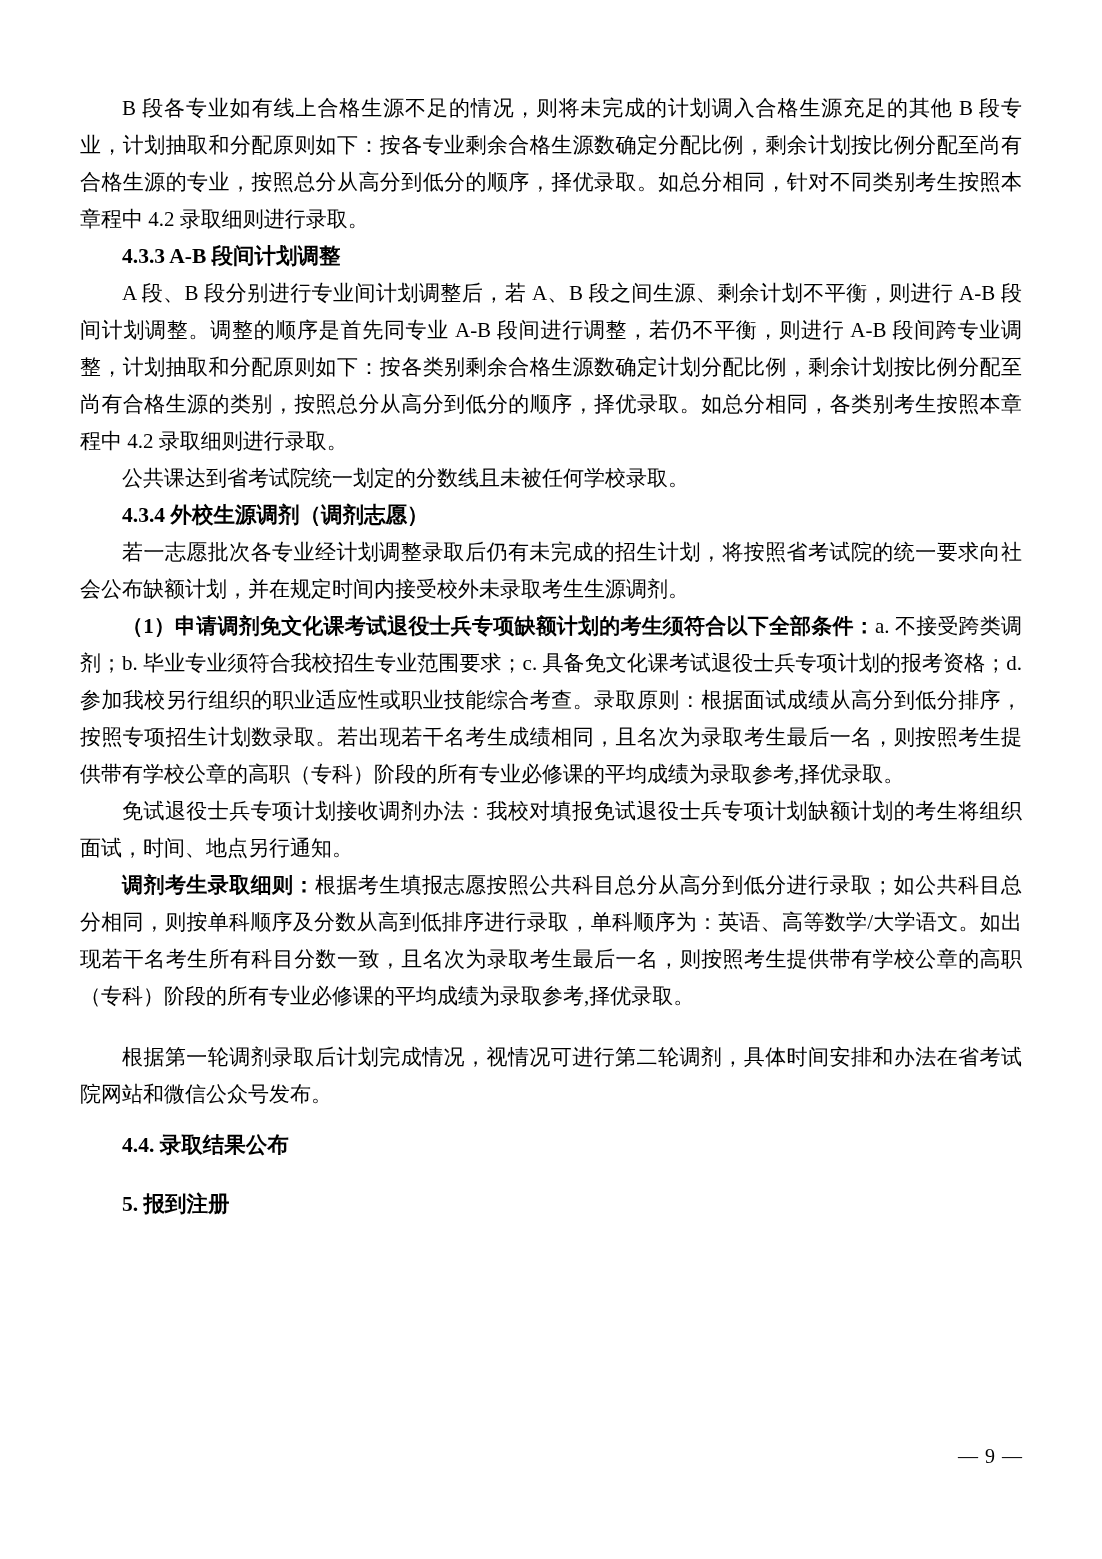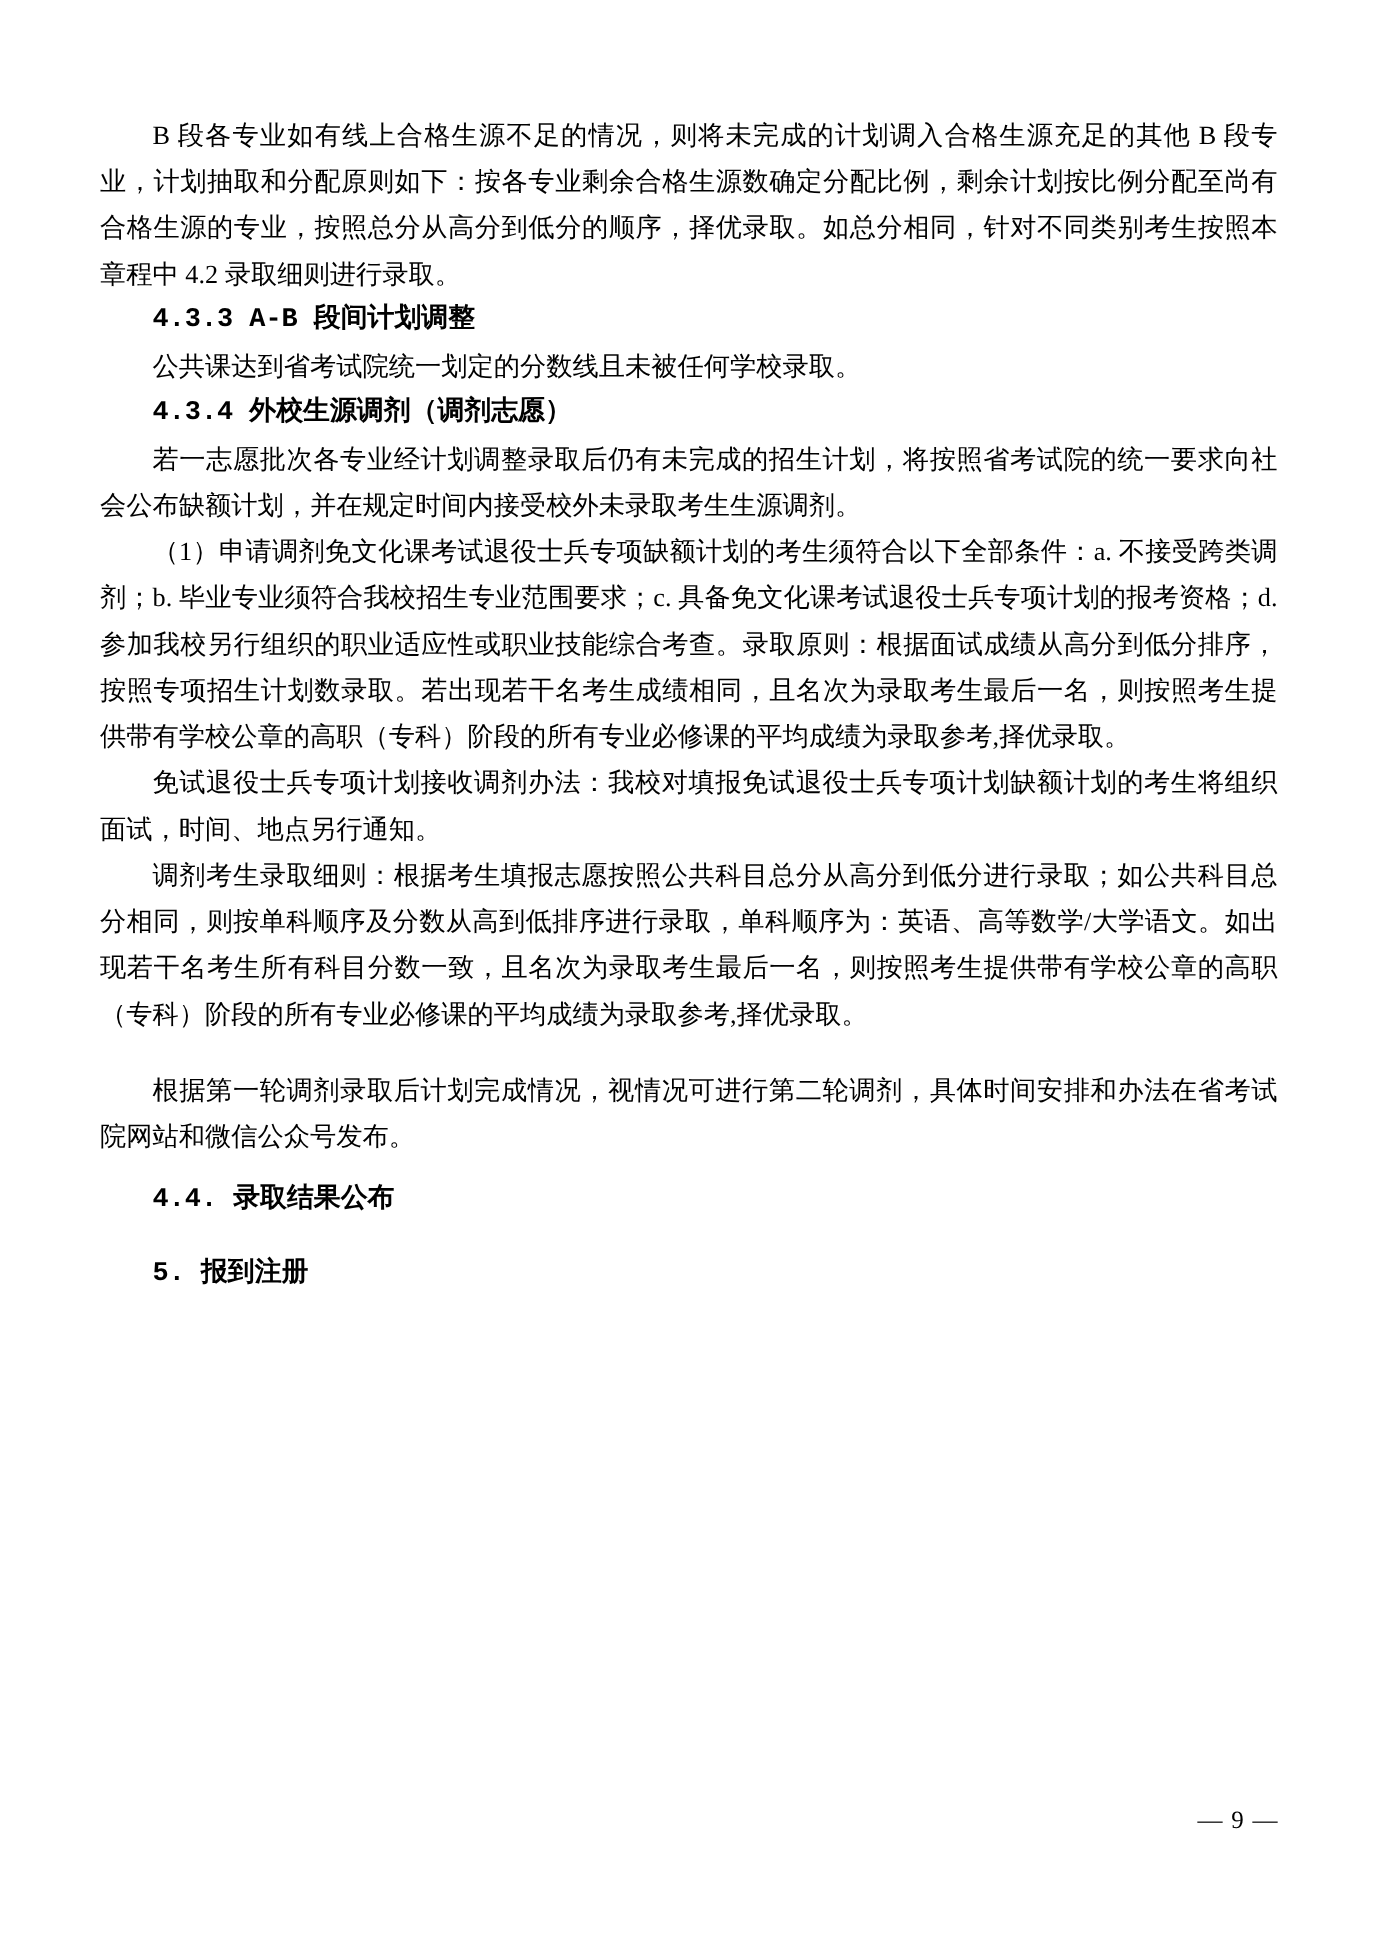--- a/index.html
+++ b/index.html
@@ -30,24 +30,23 @@
   .para {
     margin: 0;
     text-indent: 42px;
     word-break: break-all;
   }
   .heading {
     margin: 0;
     text-indent: 42px;
     font-size: 21.5px;
     font-weight: 700;
-    font-family: Liberation Mono, monospace;
   }
   .lead-bold {
-    font-weight: 400;
+    font-weight: 700;
   }
   .sp-sm { margin-top: 24px; }
   .sp-md { margin-top: 14px; }
   .sp-lg { margin-top: 22px; }
   .footer-pagenum {
     position: absolute;
     top: 1444px;
     right: 79px;
     font-size: 20px;
     line-height: 24px;
@@ -58,20 +57,21 @@
 </head>
 <body>
 
 <div class="page">
   <div class="doc-body">
 
     <p class="para">B 段各专业如有线上合格生源不足的情况，则将未完成的计划调入合格生源充足的其他 B 段专业，计划抽取和分配原则如下：按各专业剩余合格生源数确定分配比例，剩余计划按比例分配至尚有合格生源的专业，按照总分从高分到低分的顺序，择优录取。如总分相同，针对不同类别考生按照本章程中 4.2 录取细则进行录取。</p>
 
     <h3 class="heading">4.3.3 A-B 段间计划调整</h3>
 
+    <p class="para">A 段、B 段分别进行专业间计划调整后，若 A、B 段之间生源、剩余计划不平衡，则进行 A-B 段间计划调整。调整的顺序是首先同专业 A-B 段间进行调整，若仍不平衡，则进行 A-B 段间跨专业调整，计划抽取和分配原则如下：按各类别剩余合格生源数确定计划分配比例，剩余计划按比例分配至尚有合格生源的类别，按照总分从高分到低分的顺序，择优录取。如总分相同，各类别考生按照本章程中 4.2 录取细则进行录取。</p>
 
     <p class="para">公共课达到省考试院统一划定的分数线且未被任何学校录取。</p>
 
     <h3 class="heading">4.3.4 外校生源调剂（调剂志愿）</h3>
 
     <p class="para">若一志愿批次各专业经计划调整录取后仍有未完成的招生计划，将按照省考试院的统一要求向社会公布缺额计划，并在规定时间内接受校外未录取考生生源调剂。</p>
 
     <p class="para"><b class="lead-bold">（1）申请调剂免文化课考试退役士兵专项缺额计划的考生须符合以下全部条件：</b><span>a. 不接受跨类调剂；b. 毕业专业须符合我校招生专业范围要求；c. 具备免文化课考试退役士兵专项计划的报考资格；d. 参加我校另行组织的职业适应性或职业技能综合考查。录取原则：根据面试成绩从高分到低分排序，按照专项招生计划数录取。若出现若干名考生成绩相同，且名次为录取考生最后一名，则按照考生提供带有学校公章的高职（专科）阶段的所有专业必修课的平均成绩为录取参考,择优录取。</span></p>
 
     <p class="para">免试退役士兵专项计划接收调剂办法：我校对填报免试退役士兵专项计划缺额计划的考生将组织面试，时间、地点另行通知。</p>

